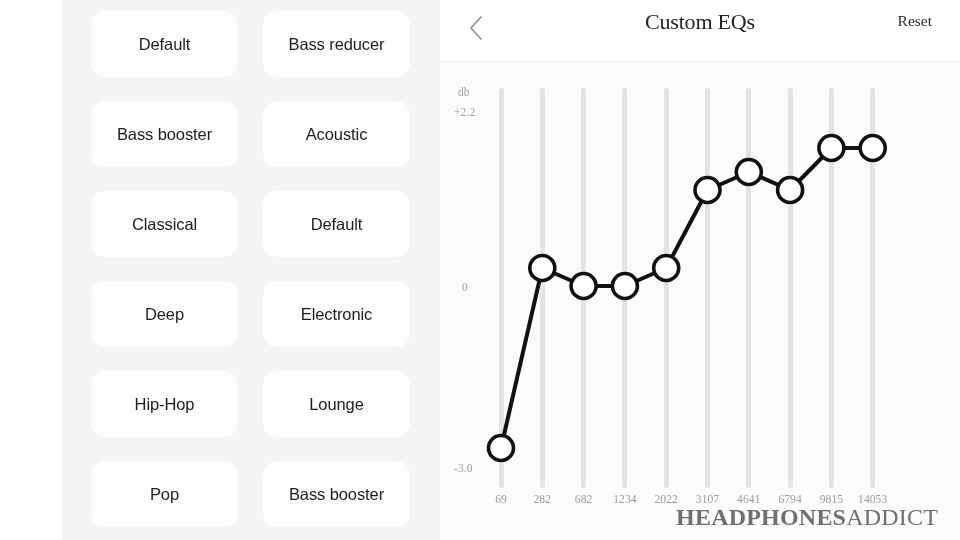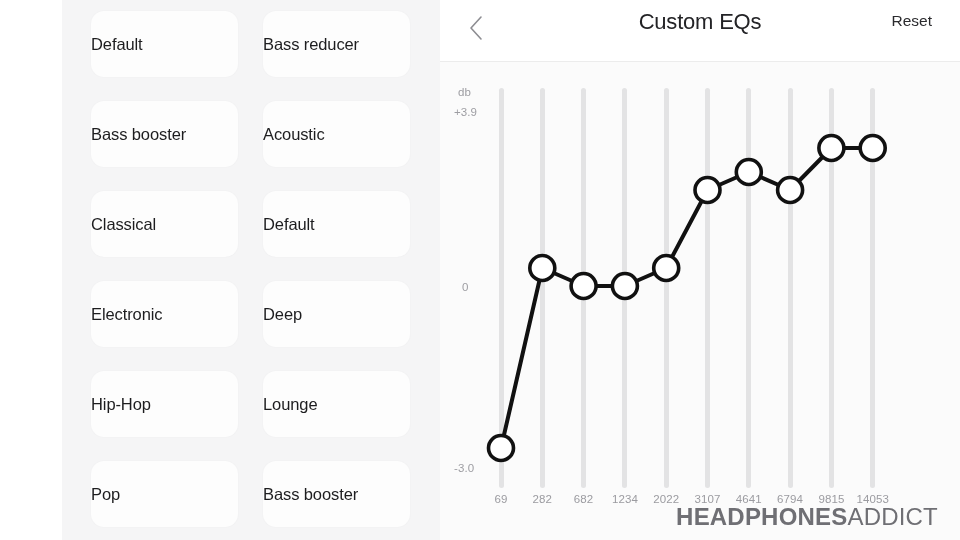--- a/index.html
+++ b/index.html
@@ -47,37 +47,38 @@
     column-gap: 25px;
     row-gap: 24px;
   }
   .preset-btn {
     width: 147px;
     height: 66px;
     background: #fdfdfd;
     border-radius: 13px;
     display: flex;
     align-items: center;
-    justify-content: flex-start;
+    justify-content: center;
     box-shadow: 0 0 2px rgba(0,0,0,0.04);
     box-sizing: border-box;
   }
   .preset-btn span {
     font-size: 16.5px;
     color: #1d1d1f;
     letter-spacing: -0.1px;
     white-space: nowrap;
   }
 
   
   .right-outer {
     flex: 1 1 auto;
     height: 540px;
     background: #ffffff;
     position: relative;
+    font-family: Liberation Serif, serif;
   }
   .eq-header {
     position: relative;
     height: 62px;
     border-bottom: 1px solid #ececec;
     box-sizing: border-box;
   }
   .back-btn {
     position: absolute;
     left: 16px;
@@ -190,24 +191,24 @@
           <div class="preset-btn">
             <span>Acoustic</span>
           </div>
           <div class="preset-btn">
             <span>Classical</span>
           </div>
           <div class="preset-btn">
             <span>Default</span>
           </div>
           <div class="preset-btn">
+            <span>Deep</span>
+          </div>
+          <div class="preset-btn">
             <span>Electronic</span>
-          </div>
-          <div class="preset-btn">
-            <span>Deep</span>
           </div>
           <div class="preset-btn">
             <span>Hip-Hop</span>
           </div>
           <div class="preset-btn">
             <span>Lounge</span>
           </div>
           <div class="preset-btn">
             <span>Pop</span>
           </div>
@@ -228,21 +229,21 @@
           </svg>
         </span>
       </div>
       <div class="eq-title">Custom EQs</div>
       <div class="reset-btn">Reset</div>
     </div>
 
     <div class="chart-area">
 
       <div class="y-lab y-unit">db</div>
-      <div class="y-lab y-top">+3.9</div>
+      <div class="y-lab y-top">+2.2</div>
       <div class="y-lab y-mid">0</div>
       <div class="y-lab y-bot">-3.0</div>
 
       <div class="plot">
         <div id="tracks">
             <div class="track" style="left: 58.5px; top: 26px; height: 400px; background: rgb(227, 227, 228);"></div>
             <div class="track" style="left: 99.8px; top: 26px; height: 400px; background: rgb(227, 227, 228);"></div>
             <div class="track" style="left: 141.1px; top: 26px; height: 400px; background: rgb(227, 227, 228);"></div>
             <div class="track" style="left: 182.4px; top: 26px; height: 400px; background: rgb(227, 227, 228);"></div>
             <div class="track" style="left: 223.7px; top: 26px; height: 400px; background: rgb(227, 227, 228);"></div>

